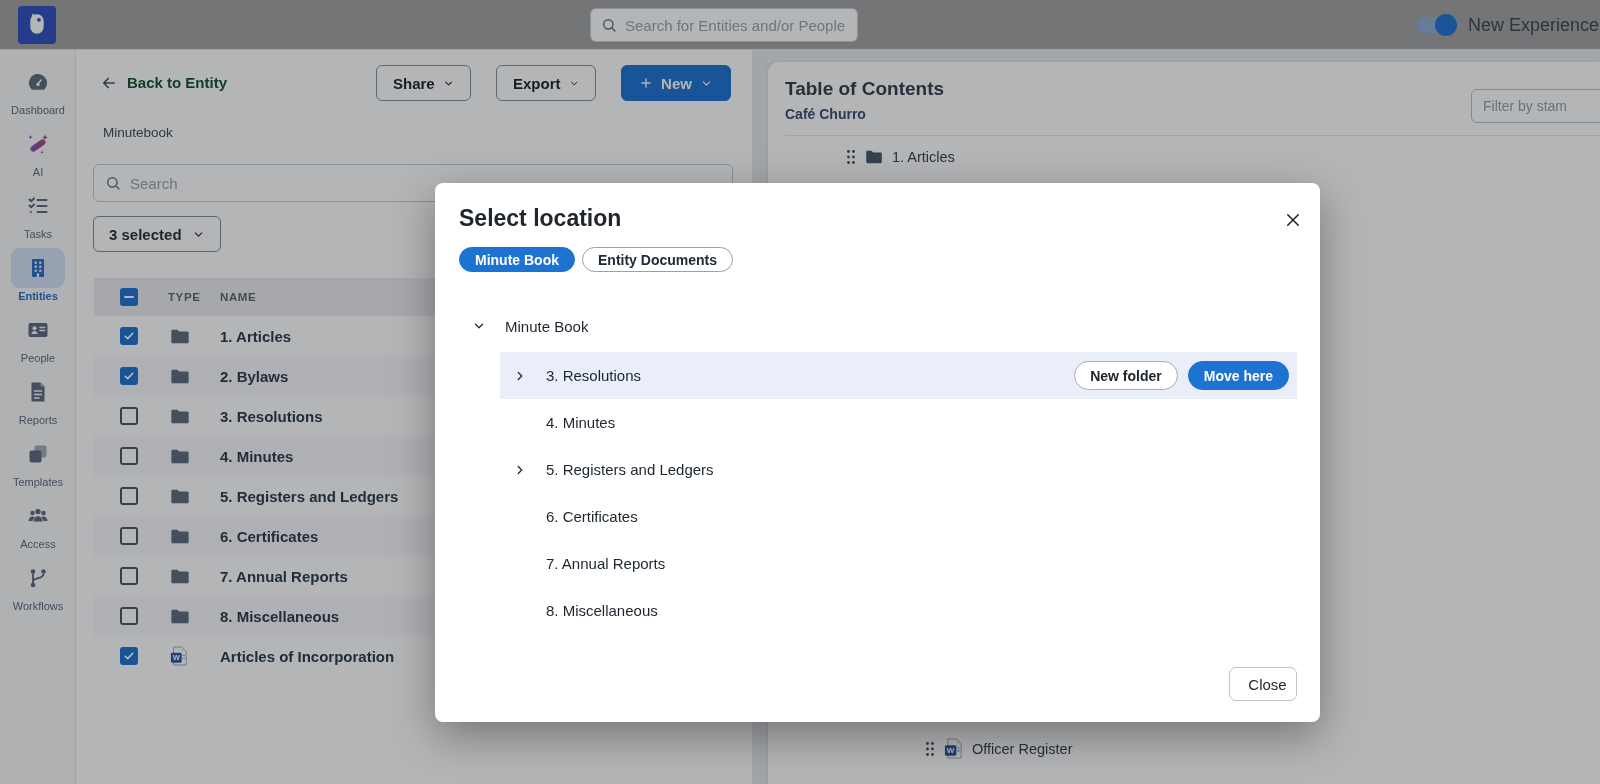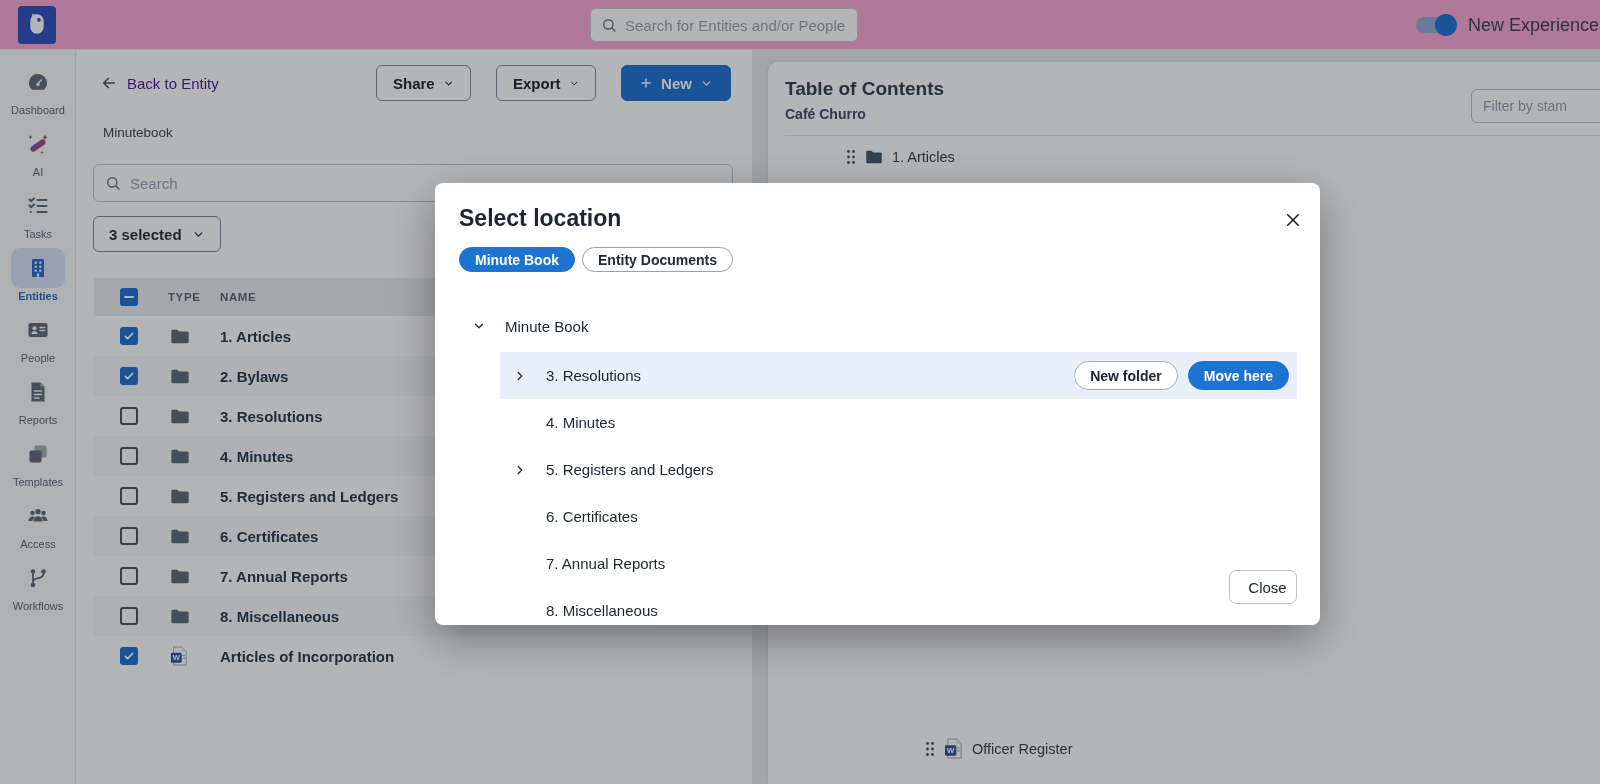--- a/index.html
+++ b/index.html
@@ -1,21 +1,21 @@
 <!DOCTYPE html>
 <html style="--primary: #1d73d1; --logo-blue: #3050c0; --selected-row: #e9eef8; --sidebar-active-bg: #d5e3f8; --sidebar-active-fg: #2a6cc5; --word-blue: #2b579a;"><head>
 <meta charset="utf-8">
 <style>
   * { margin:0; padding:0; box-sizing:border-box; }
   html,body { width:1600px; height:784px; overflow:hidden; }
   body { font-family:"Liberation Sans", sans-serif; background:#e9eaec; color:#2b3440; }
   .stage { position:absolute; top:0; left:0; width:1600px; height:784px; overflow:hidden; }
 
   
-  .topbar { position:absolute; left:0; top:0; width:1600px; height:50px; background:#f9a8d4; border-bottom:1px solid #e6e7e9; z-index:10; }
+  .topbar { position:absolute; left:0; top:0; width:1600px; height:50px; background:#a3a3a3; border-bottom:1px solid #e6e7e9; z-index:10; }
   .logo { position:absolute; left:18px; top:6px; width:38px; height:38px; border-radius:4px; background:var(--logo-blue); display:flex; align-items:center; justify-content:center; cursor:pointer; }
   .topsearch { position:absolute; left:590px; top:8px; width:268px; height:34px; border:1px solid #c9ccd1; border-radius:6px; background:#fff; display:flex; align-items:center; padding:0 10px; gap:8px; color:#8b939e; }
   .topsearch input { border:none; outline:none; flex:1; font-size:15px; font-family:inherit; color:#2b3440; background:transparent; }
   .topsearch input::placeholder { color:#9aa3ad; }
   .toggle-wrap { position:absolute; left:1416px; top:0; height:50px; display:flex; align-items:center; gap:12px; }
   .switch { position:relative; width:40px; height:20px; cursor:pointer; }
   .switch .track { position:absolute; left:0; top:2px; width:40px; height:16px; border-radius:8px; background:#8fadd3; }
   .switch .knob { position:absolute; right:-1px; top:-1px; width:22px; height:22px; border-radius:50%; background:var(--primary); }
   .toggle-lbl { font-size:18px; color:#3c4550; white-space:nowrap; }
 
@@ -23,21 +23,21 @@
   .sidebar { position:absolute; left:0; top:50px; width:76px; height:734px; background:#f8f9fa; border-right:1px solid #e4e6e9; padding-top:8px; z-index:5; }
   .sideitem { width:76px; height:62px; display:flex; flex-direction:column; align-items:center; justify-content:center; cursor:pointer; }
   .iconbox { width:54px; height:40px; border-radius:9px; display:flex; align-items:center; justify-content:center; color:#5d6b7c; }
   .iconbox svg { width:24px; height:24px; }
   .side-lbl { font-size:11px; color:#5d6b7c; margin-top:2px; }
   .sideitem.active .iconbox { background:var(--sidebar-active-bg); color:var(--sidebar-active-fg); }
   .sideitem.active .side-lbl { color:var(--sidebar-active-fg); font-weight:bold; }
 
   
   .main { position:absolute; left:76px; top:50px; width:676px; height:734px; background:#fff; z-index:4; }
-  .backrow { position:absolute; left:24px; top:24px; display:flex; align-items:center; gap:9px; font-size:15px; color:#4c1d95; cursor:pointer; }
+  .backrow { position:absolute; left:24px; top:24px; display:flex; gap:9px; font-size:15px; color:#14532d; cursor:pointer;font-weight:bold; }
   .actions { position:absolute; top:15px; right:21px; display:flex; gap:25px; }
   .btn { height:36px; border-radius:6px; display:flex; align-items:center; justify-content:center; gap:8px; font-size:15px; font-weight:600; font-family:inherit; cursor:pointer; }
   .btn-outline { background:#fff; border:1px solid #878e99; color:#20262e; padding:0 16px; }
   .btn-primary { background:var(--primary); border:1px solid var(--primary); color:#fff; padding:0 8px; }
   .chev { width:13px; height:13px; stroke:currentColor; stroke-width:2.2; fill:none; stroke-linecap:round; stroke-linejoin:round; }
   .breadcrumb { position:absolute; left:27px; top:75px; font-size:13.5px; color:#3f4a56; }
   .mainsearch { position:absolute; left:17px; top:114px; width:640px; height:38px; border:1px solid #c4c9cf; border-radius:6px; display:flex; align-items:center; padding:0 11px; gap:9px; color:#8b939e; background:#fff; }
   .mainsearch input { border:none; outline:none; flex:1; font-size:15px; font-family:inherit; background:transparent; color:#2b3440; }
   .mainsearch input::placeholder { color:#9aa3ad; }
   .selectedbtn { position:absolute; left:17px; top:166px; height:36px; padding:0 15px; border:1px solid #81889a; border-radius:6px; background:#fff; display:flex; align-items:center; gap:10px; font-size:15px; font-weight:600; color:#2a2f36; cursor:pointer; }
@@ -63,21 +63,21 @@
   .toc-filter { position:absolute; left:703px; top:27px; width:160px; height:34px; border:1px solid #b6bfca; border-radius:6px; padding:0 11px; font-size:14px; font-family:inherit; outline:none; color:#2b3440; }
   .toc-filter::placeholder { color:#95a0ad; }
   .toc-divider { position:absolute; left:17px; right:0; top:73px; border-top:1px solid #e3e6ea; }
   .toc-item { position:absolute; display:flex; align-items:center; gap:9px; font-size:14.5px; color:#37424e; cursor:pointer; }
   .toc-item-1 { left:78px; top:87px; }
   .toc-item-2 { left:157px; top:676px; }
   .draghandle { width:10px; height:16px; color:#4a4f55; cursor:grab; }
 
   
   .overlay { position:absolute; inset:0; background:rgba(13,17,23,.31); z-index:40; }
-  .modal { position:absolute; left:435px; top:183px; width:885px; height:442px; background:#fff; border-radius:8px; box-shadow:0 14px 44px rgba(0,0,0,.35); z-index:50; }
+  .modal { position:absolute; left:435px; top:183px; width:885px; height:539px; background:#fff; border-radius:8px; box-shadow:0 14px 44px rgba(0,0,0,.35); z-index:50; }
   .m-title { position:absolute; left:24px; top:22px; font-size:23px; font-weight:600; color:#20262d; }
   .m-close { position:absolute; right:16px; top:26px; width:22px; height:22px; display:flex; align-items:center; justify-content:center; cursor:pointer; color:#1b1f24; }
   .m-tabs { position:absolute; left:24px; top:64px; display:flex; gap:7px; }
   .pill { height:25px; border-radius:13px; padding:0 15px; font-size:14px; font-weight:bold; display:flex; align-items:center; cursor:pointer; background:#fff; border:1px solid #99a1ab; color:#212b36; }
   .pill.active { background:var(--primary); border-color:var(--primary); color:#fff; }
   .m-root { position:absolute; left:24px; top:128px; height:30px; display:flex; align-items:center; padding-left:13px; cursor:pointer; }
   .m-root .tchev { margin-right:19px; }
   .tchev { width:14px; height:14px; stroke:#222b35; stroke-width:2.2; fill:none; stroke-linecap:round; stroke-linejoin:round; flex:none; }
   .m-label { font-size:15px; color:#1d2630; }
   .m-tree { position:absolute; left:0; right:0; top:169px; }

